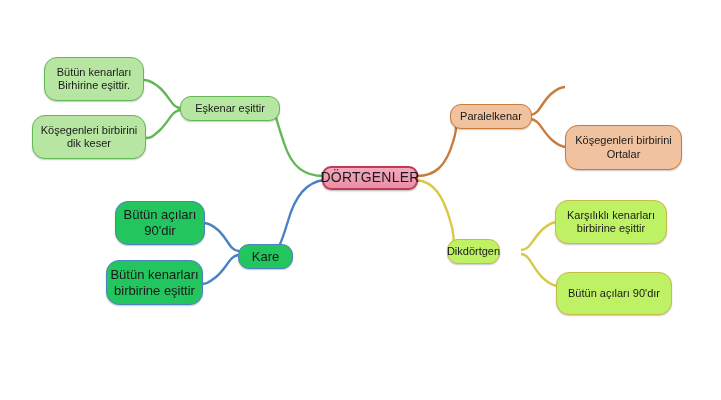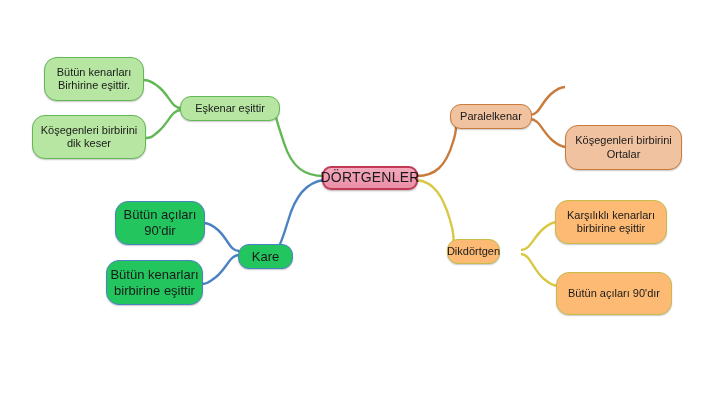--- a/index.html
+++ b/index.html
@@ -74,21 +74,21 @@
     background: #f0c2a0;
     border-color: #c97b3c;
     border-radius: 13px;
     font-size: 11px;
     box-shadow: 0 1px 1.5px rgba(0,0,0,.22);
   }
   .node.orange.parent { border-radius: 11px; }
 
   
   .node.yellow {
-    background: #fdba74;
+    background: #bef264;
     border-color: #c8bb48;
     border-radius: 13px;
     font-size: 11px;
     box-shadow: 0 1px 1.5px rgba(0,0,0,.22);
   }
   .node.yellow.parent { border-radius: 11px; }
 </style>
 </head>
 <body>
 

